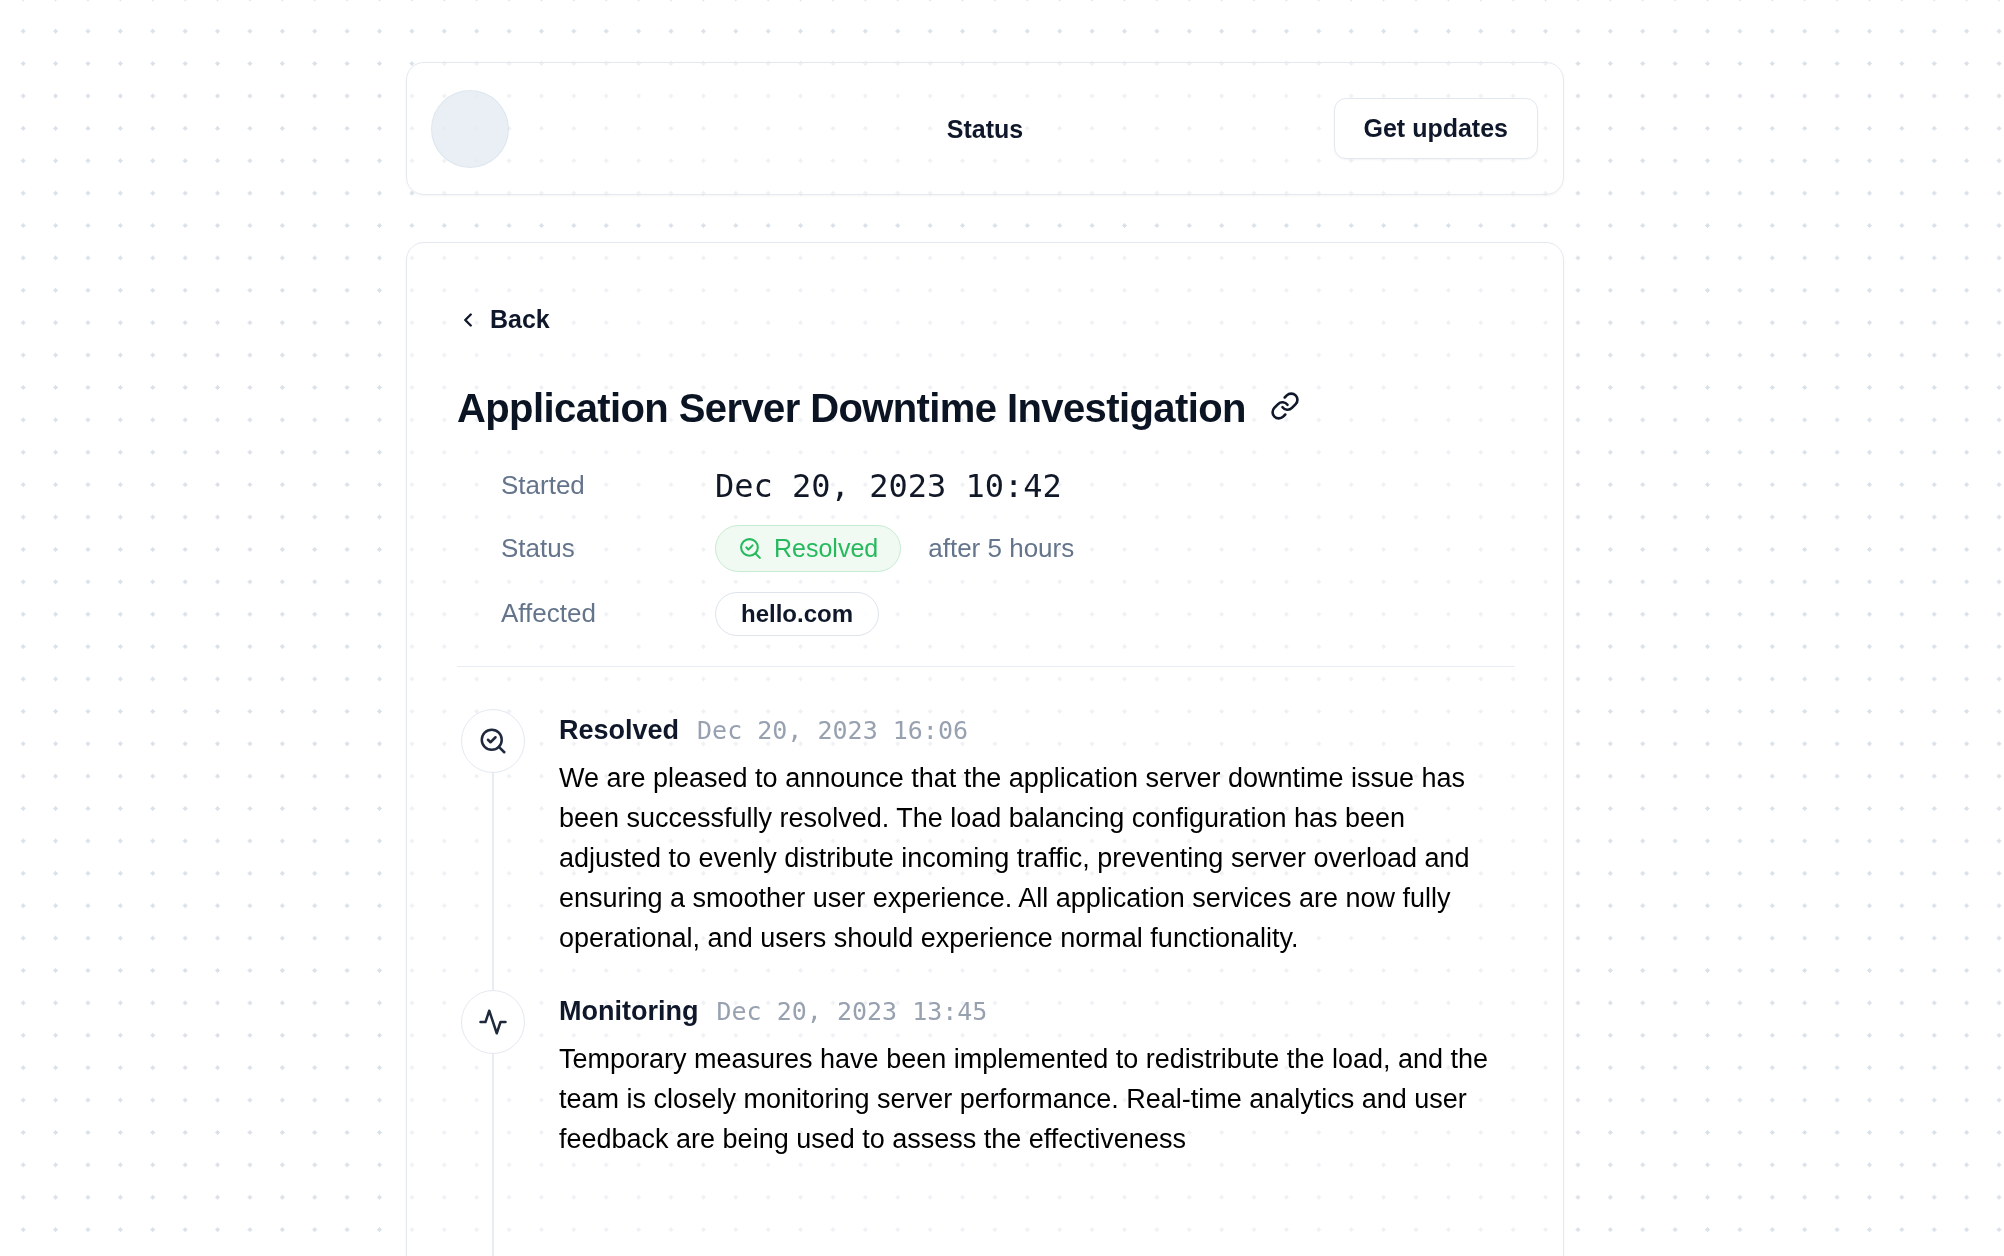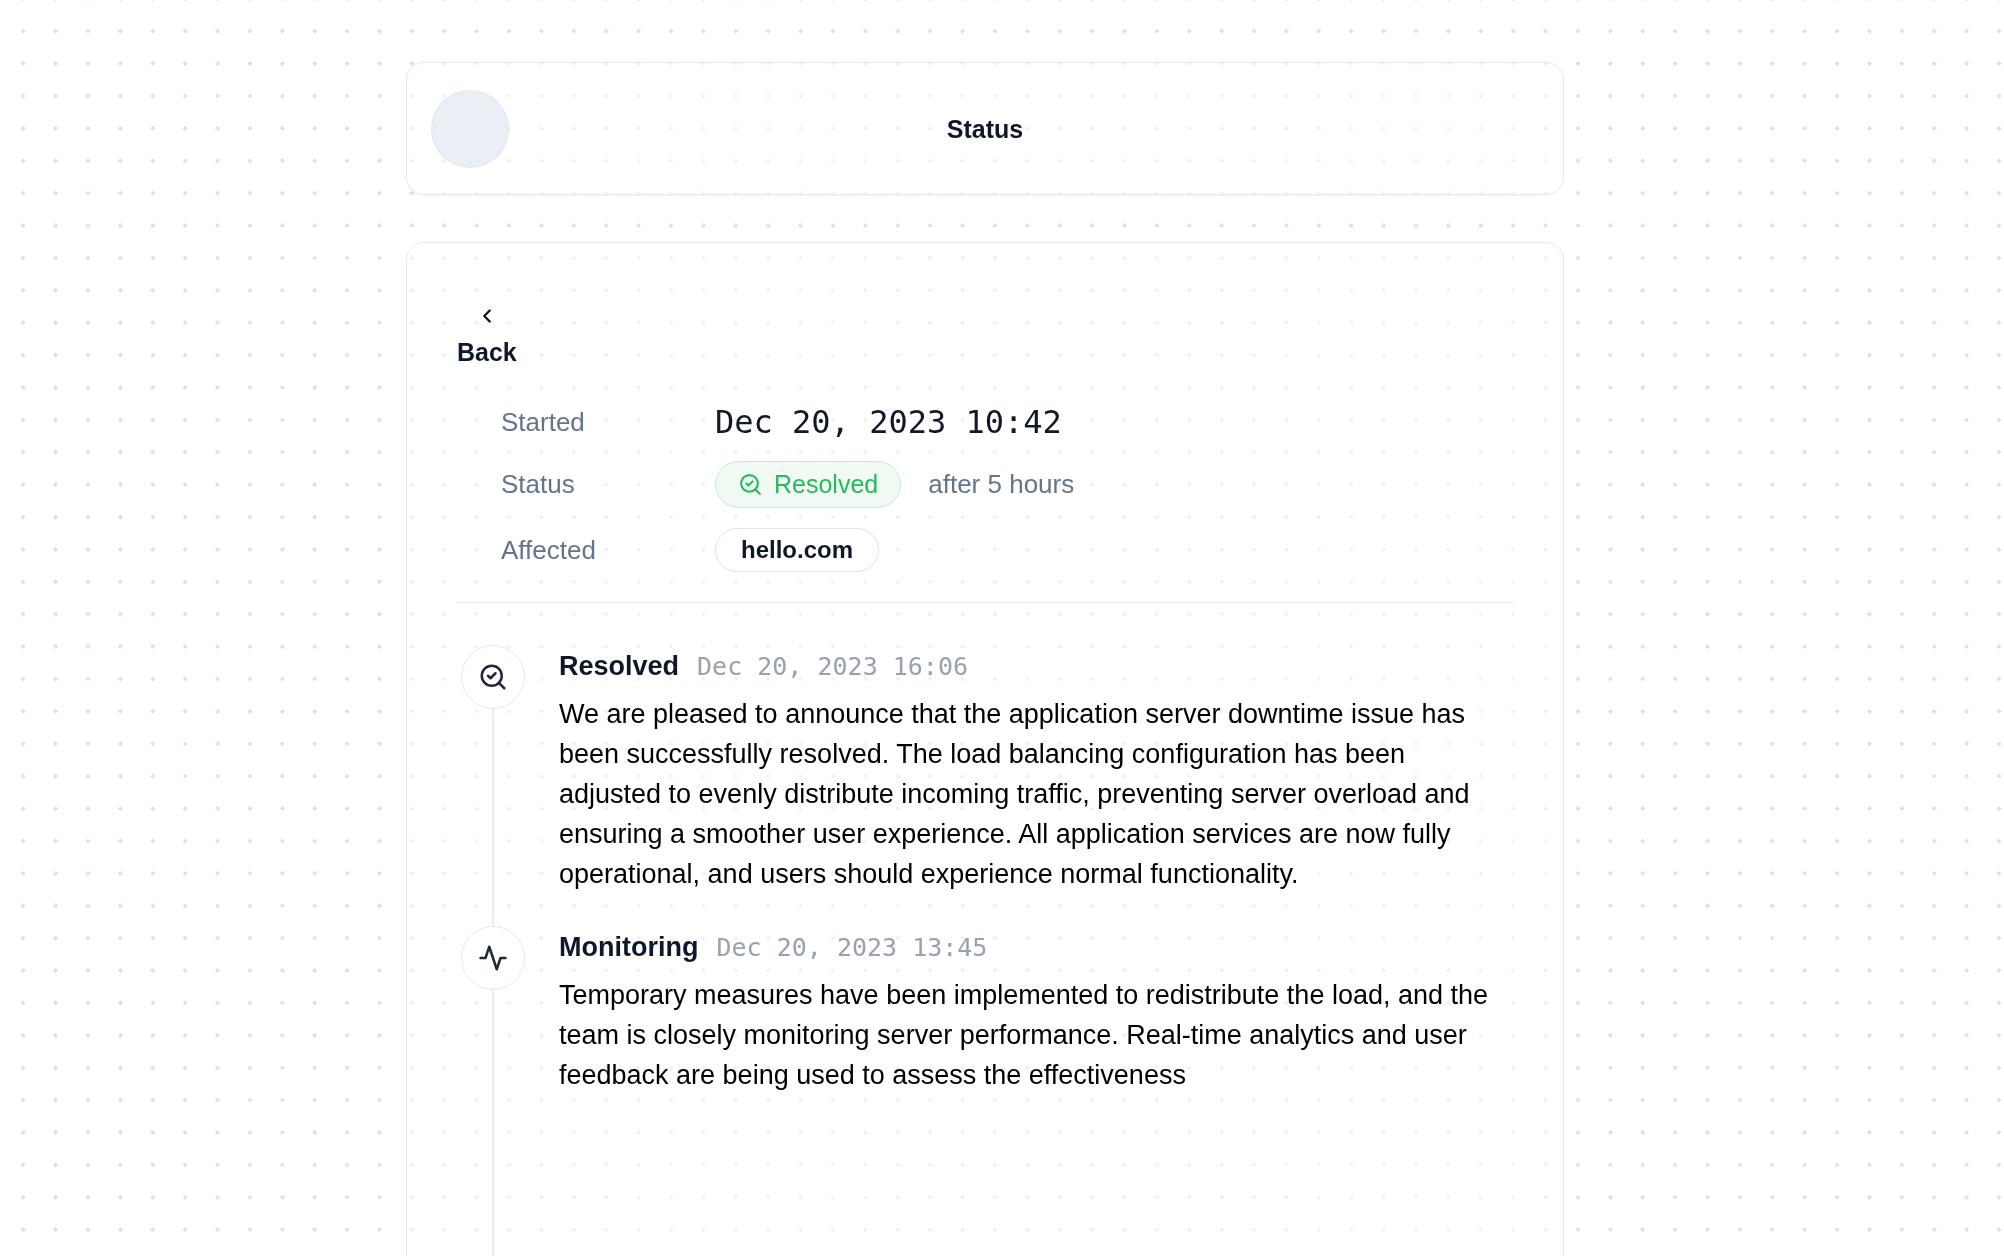--- a/index.html
+++ b/index.html
@@ -60,21 +60,21 @@
     height: 1140px; 
     border: 1px solid #e4e9f0;
     border-radius: 18px;
     background: rgba(255,255,255,0.55);
     box-shadow: 0 1px 3px rgba(15,23,42,0.04);
     padding: 62px 48px 40px 50px;
     overflow: hidden;
   }
   .back {
     display: inline-flex; align-items: center; gap: 11px;
-    font-size: 25px; font-weight: 600; color: #0f172a; cursor: pointer; flex-direction: column;
+    font-size: 25px; font-weight: 600; color: #0f172a; cursor: pointer;
   }
   .back svg { display: block; }
   .title-row { margin-top: 50px; display: flex; align-items: center; gap: 24px; }
   .title {
     margin: 0; font-size: 40px; font-weight: 700; letter-spacing: -0.6px;
     color: #0b1423; line-height: 1.15;
   }
   .link-icon { cursor: pointer; display: block; }
 
   .meta {
@@ -133,33 +133,43 @@
 </head>
 <body>
 
 <div class="page">
 
   <div class="header-card">
     <div class="avatar"></div>
     <div class="nav">
       <div class="nav-item">Status</div>
     </div>
+    <button class="get-updates">Get updates</button>
   </div>
 
   <div class="main-card">
 
     <div class="back">
       <span>
         <svg width="22" height="22" viewBox="0 0 24 24" fill="none" stroke="#0f172a" stroke-width="2.6" stroke-linecap="round" stroke-linejoin="round">
           <path d="m15 18-6-6 6-6"></path>
         </svg>
       </span>
       <span>Back</span>
     </div>
 
+    <div class="title-row">
+      <h1 class="title">Application Server Downtime Investigation</h1>
+      <span class="link-icon">
+        <svg width="30" height="30" viewBox="0 0 24 24" fill="none" stroke="#0f172a" stroke-width="2.1" stroke-linecap="round" stroke-linejoin="round">
+          <path d="M10 13a5 5 0 0 0 7.54.54l3-3a5 5 0 0 0-7.07-7.07l-1.72 1.71"></path>
+          <path d="M14 11a5 5 0 0 0-7.54-.54l-3 3a5 5 0 0 0 7.07 7.07l1.71-1.71"></path>
+        </svg>
+      </span>
+    </div>
 
     <div class="meta">
       <div class="meta-label">Started</div>
       <div class="meta-value-mono">Dec 20, 2023 10:42</div>
 
       <div class="meta-label">Status</div>
       <div class="status-row">
         <span class="badge">
           <span>
             <svg width="25" height="25" viewBox="0 0 24 24" fill="none" stroke="#26b95d" stroke-width="2" stroke-linecap="round" stroke-linejoin="round">

